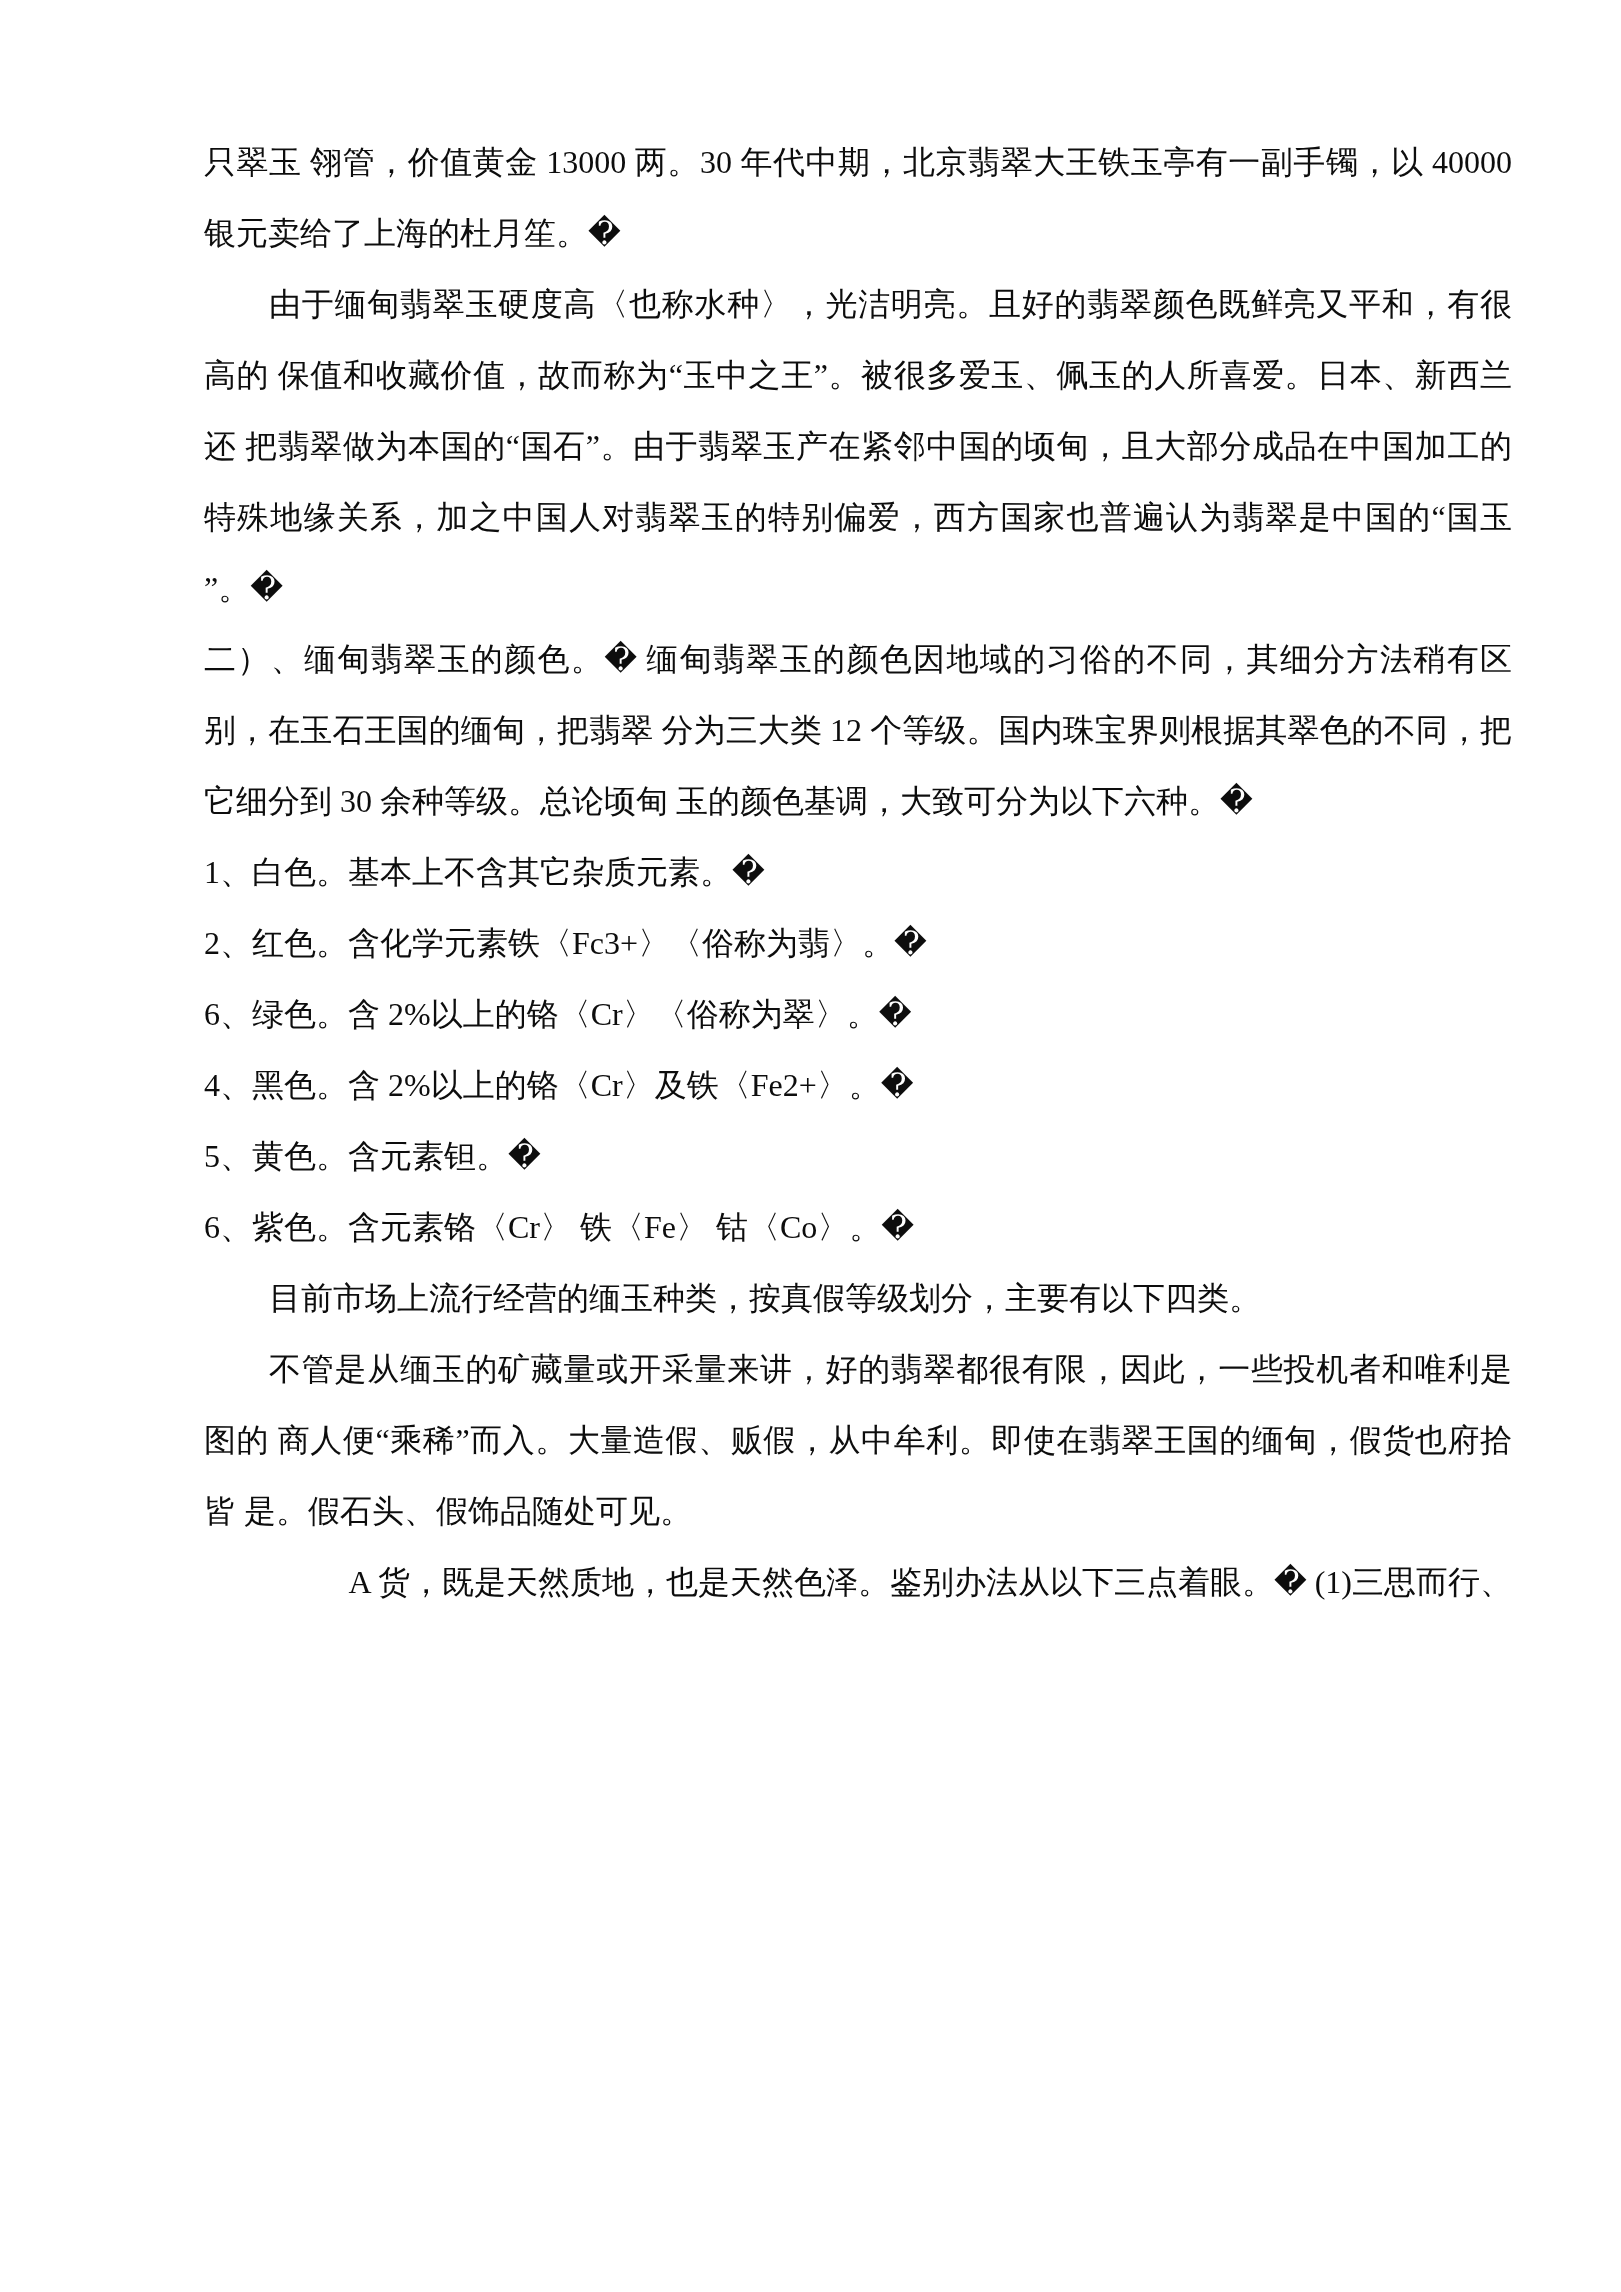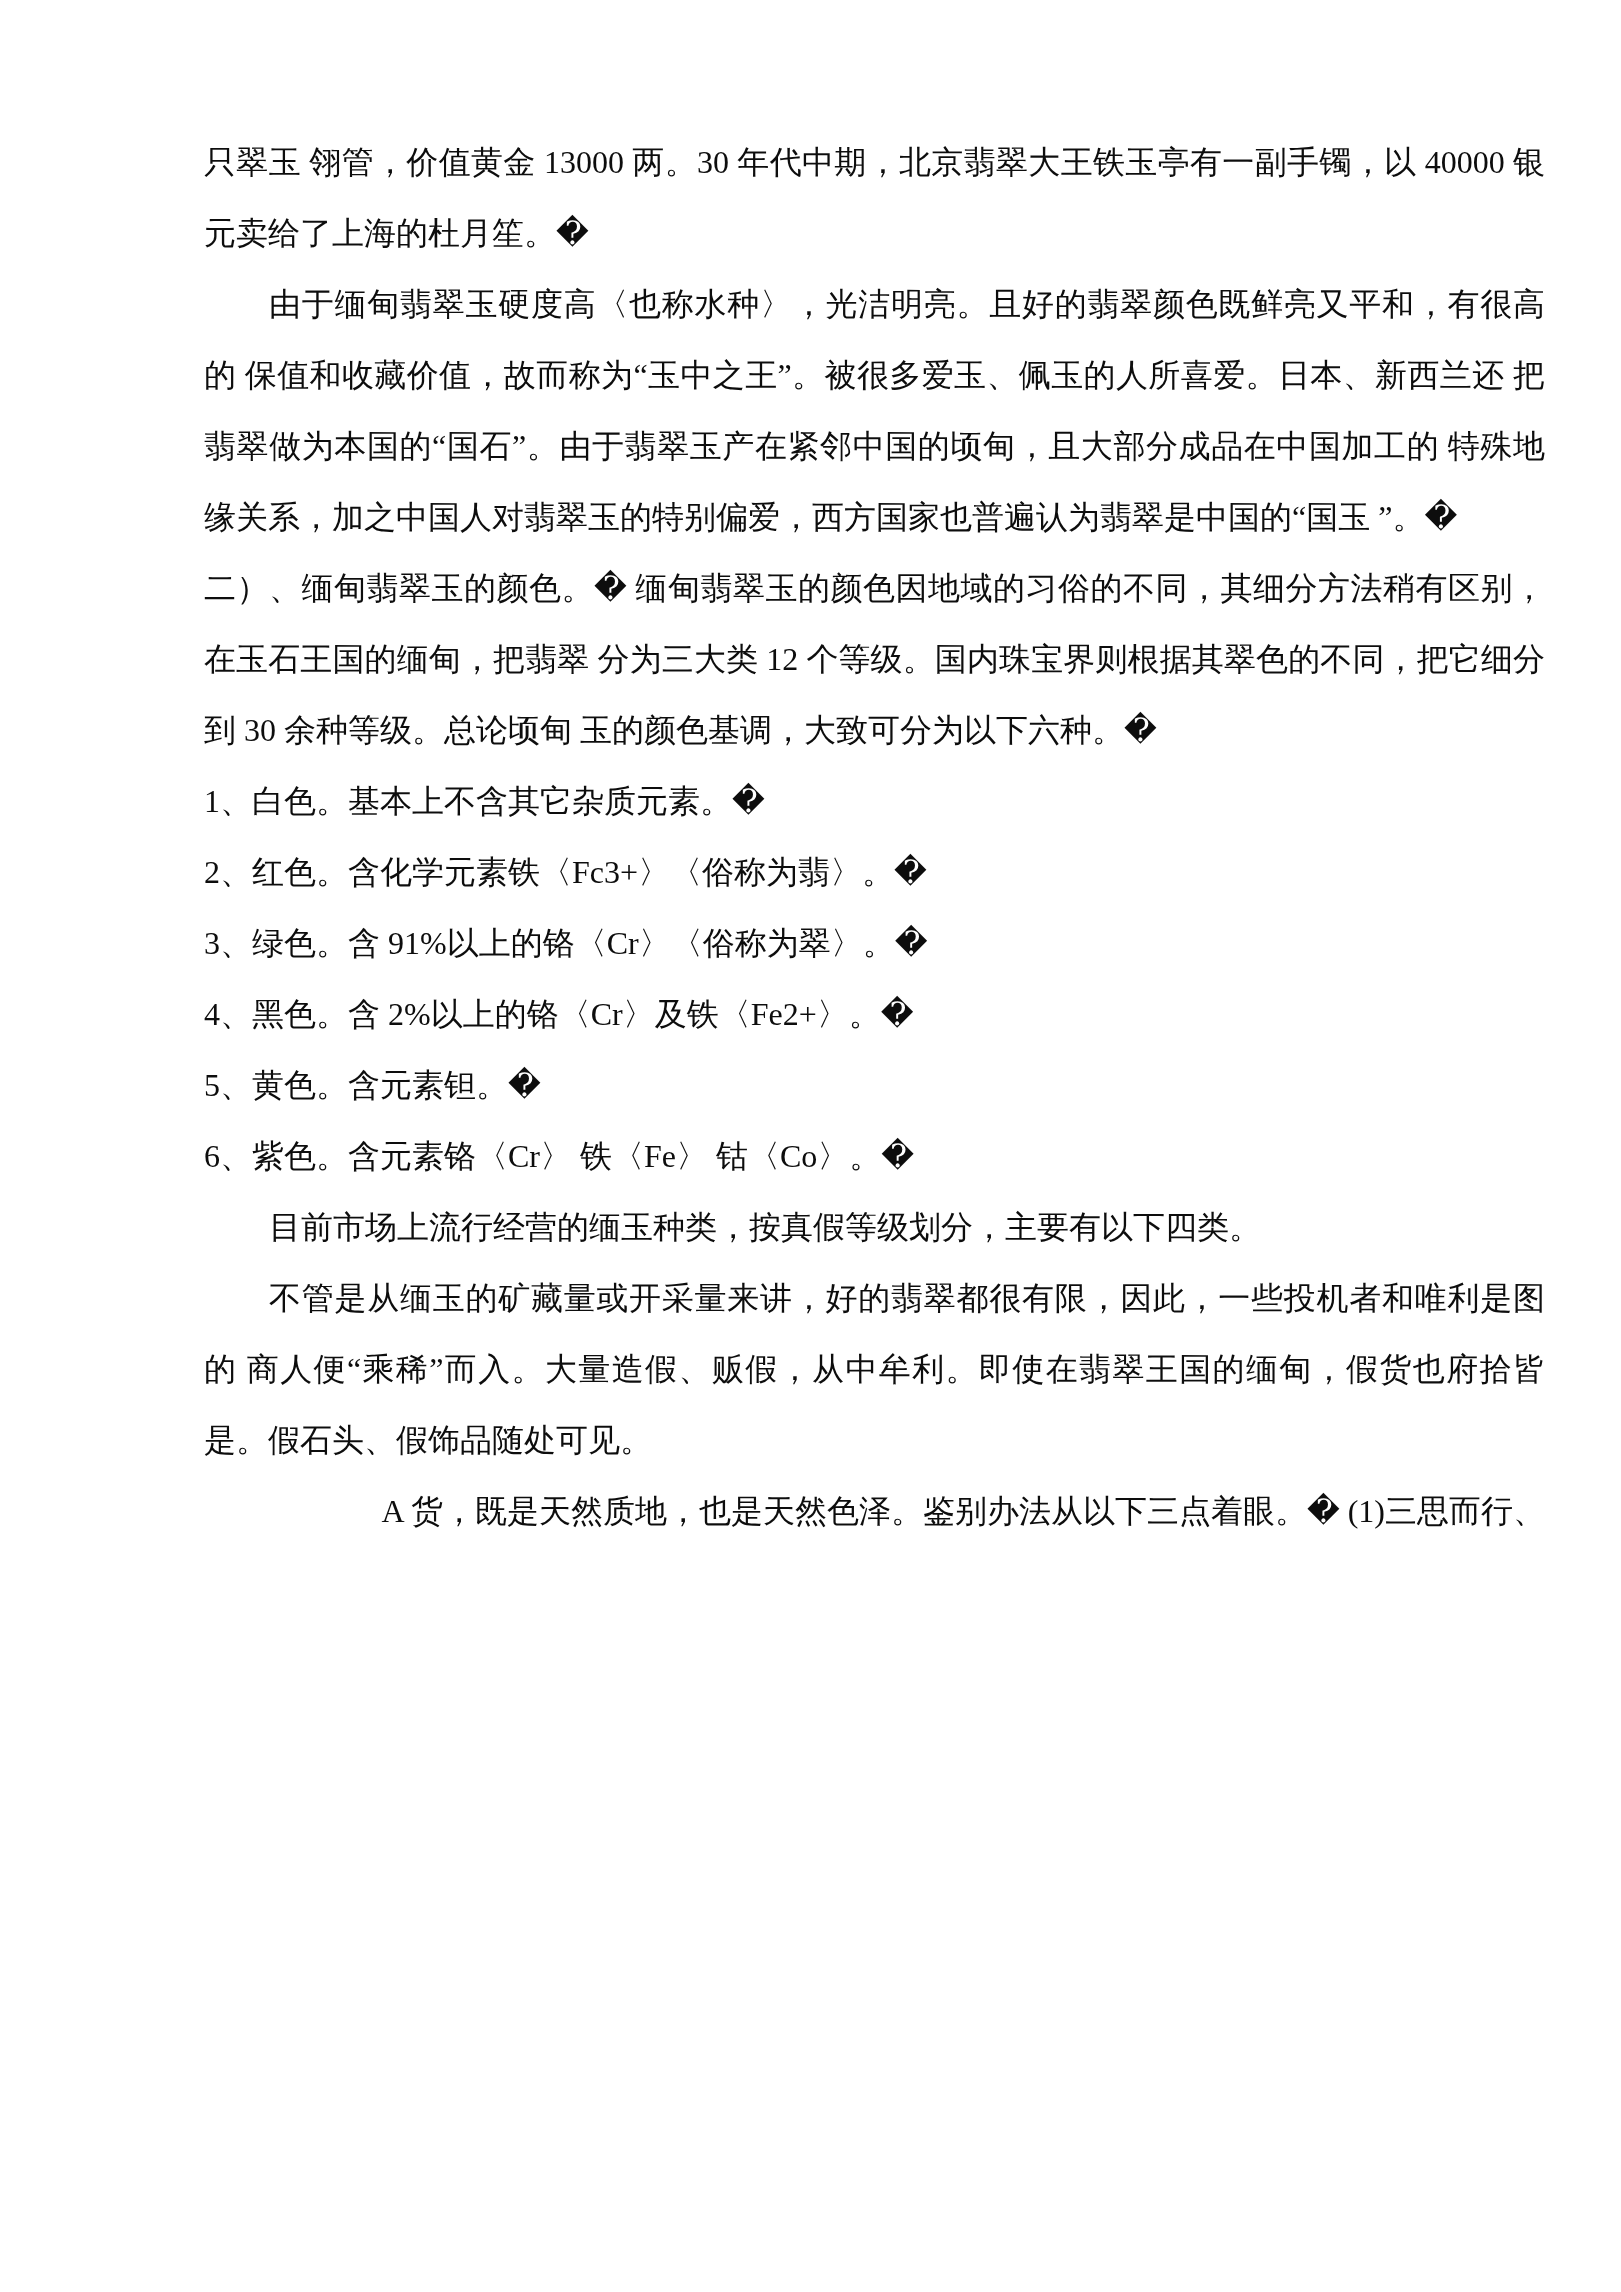--- a/index.html
+++ b/index.html
@@ -10,21 +10,21 @@
   body {
     width: 1621px;
     height: 2293px;
     overflow: hidden;
     font-family: "Liberation Serif", "DejaVu Serif", serif;
   }
   .page {
     box-sizing: border-box;
     width: 1621px;
     height: 2293px;
-    padding: 127px 76px 0 204px;
+    padding: 127px 109px 0 204px;
     background: #ffffff;
     color: #0d0d0d;
   }
   p.para {
     margin: 0;
     font-size: 32px;
     line-height: 71px;
     text-align: justify;
     word-break: break-all;
     color: #0d0d0d;
@@ -39,21 +39,21 @@
 </style>
 </head>
 <body>
 
 <div class="page">
   <p class="para">只翠玉 翎管，价值黄金 13000 两。30 年代中期，北京翡翠大王铁玉亭有一副手镯，以 40000 银元卖给了上海的杜月笙。�</p>
   <p class="para indent gap-md">由于缅甸翡翠玉硬度高〈也称水种〉，光洁明亮。且好的翡翠颜色既鲜亮又平和，有很高的 保值和收藏价值，故而称为“玉中之王”。被很多爱玉、佩玉的人所喜爱。日本、新西兰还 把翡翠做为本国的“国石”。由于翡翠玉产在紧邻中国的顷甸，且大部分成品在中国加工的 特殊地缘关系，加之中国人对翡翠玉的特别偏爱，西方国家也普遍认为翡翠是中国的“国玉 ”。�</p>
   <p class="para gap-lg">二）、缅甸翡翠玉的颜色。� 缅甸翡翠玉的颜色因地域的习俗的不同，其细分方法稍有区别，在玉石王国的缅甸，把翡翠 分为三大类 12 个等级。国内珠宝界则根据其翠色的不同，把它细分到 30 余种等级。总论顷甸 玉的颜色基调，大致可分为以下六种。�</p>
   <p class="para gap-list-first">1、白色。基本上不含其它杂质元素。�</p>
   <p class="para gap-list">2、红色。含化学元素铁〈Fc3+〉〈俗称为翡〉。�</p>
-  <p class="para gap-list">3、绿色。含 91%以上的铬〈Cr〉〈俗称为翠〉。�</p>
+  <p class="para gap-list">6、绿色。含 2%以上的铬〈Cr〉〈俗称为翠〉。�</p>
   <p class="para gap-list">4、黑色。含 2%以上的铬〈Cr〉及铁〈Fe2+〉。�</p>
   <p class="para gap-list">5、黄色。含元素钽。�</p>
   <p class="para gap-list">6、紫色。含元素铬〈Cr〉 铁〈Fe〉 钴〈Co〉。�</p>
   <p class="para indent">目前市场上流行经营的缅玉种类，按真假等级划分，主要有以下四类。</p>
   <p class="para indent">不管是从缅玉的矿藏量或开采量来讲，好的翡翠都很有限，因此，一些投机者和唯利是图的 商人便“乘稀”而入。大量造假、贩假，从中牟利。即使在翡翠王国的缅甸，假货也府拾皆 是。假石头、假饰品随处可见。</p>
   <p class="para indent last">A 货，既是天然质地，也是天然色泽。鉴别办法从以下三点着眼。� (1)三思而行、</p>
 </div>
 
 
 </body></html>

